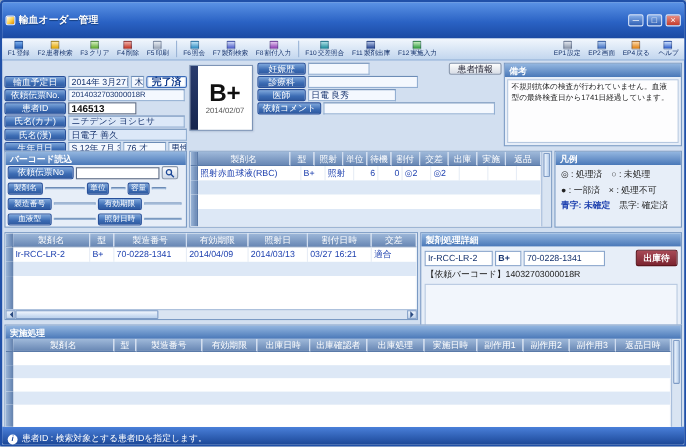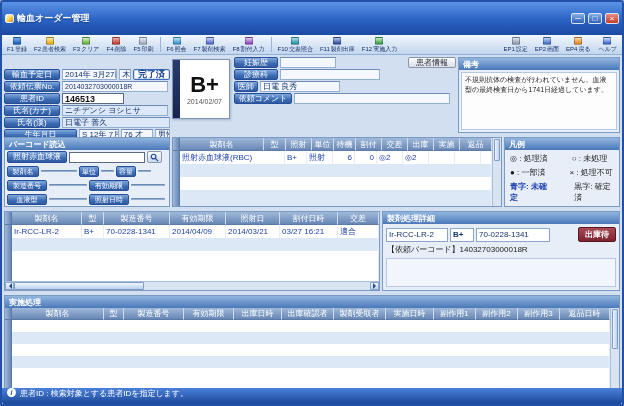--- a/index.html
+++ b/index.html
@@ -65,33 +65,33 @@
 .sel{background:linear-gradient(90deg,#9fb9da,#6887b4);border-right:1px solid #5a7aa8;flex:0 0 7px}
 .vscroll{flex:0 0 9px;background:#d9e4f2;border-left:1px solid #a9bedb;position:relative}
 .vthumb{position:absolute;left:1px;right:1px;top:1px;height:22px;background:linear-gradient(90deg,#f0f6fe,#b9d0ec);border:1px solid #7f9cc6;border-radius:1px}
 .hscroll{flex:0 0 9px;background:#d9e4f2;border-top:1px solid #a9bedb;display:flex;align-items:stretch}
 .sarrow{flex:0 0 9px;background:linear-gradient(#eef4fc,#c2d4ea);border:1px solid #8aa6cc;display:flex;align-items:center;justify-content:center}
 .tri-l{width:0;height:0;border:3px solid transparent;border-right-color:#2a4a80;margin-left:-2px}
 .tri-r{width:0;height:0;border:3px solid transparent;border-left-color:#2a4a80;margin-right:-2px}
 .strack{flex:1;position:relative}
 .sthumb{position:absolute;top:0;bottom:0;background:linear-gradient(#f0f6fe,#b9d0ec);border:1px solid #7f9cc6;border-radius:1px}
 
-.lg-line{display:flex;gap:24px;font-size:8px;color:#222;padding:3px 5px 0}
+.lg-line{display:flex;gap:8px;font-size:8px;color:#222;padding:3px 5px 0}
 .lg-line .blue{color:#1c3fae;font-weight:bold}
 
 .dt-row{display:flex;gap:2px;padding:3px 3px 1px;align-items:center}
 .dt-fld{background:#fff;border:1px solid #8aa6cc;font-size:8px;color:#16336e;display:flex;align-items:center;padding:0 2px;height:14px;white-space:nowrap;overflow:hidden}
 .status-btn{height:15px;background:linear-gradient(#a84a56,#7c2430);color:#fff;font-size:8px;font-weight:bold;border:1px solid #5c161e;border-radius:2px;display:flex;align-items:center;justify-content:center;padding:0 6px;margin-left:auto}
 .dt-bar{font-size:8px;color:#222;padding:1px 4px;white-space:nowrap;overflow:hidden}
 .dt-rest{flex:1;margin:2px 3px 3px;background:#f2f6fc;border:1px solid #b6c8e0}
 
 .bc-row{display:flex;gap:2px;align-items:center;height:12px;margin:1px 2px}
 .search-btn{flex:0 0 15px;height:12px;background:linear-gradient(#fdfdfd,#cfd9e8);border:1px solid #8a98ac;border-radius:2px;display:flex;align-items:center;justify-content:center}
 
-.statusbar{flex:0 0 16px;background:linear-gradient(#4a80da,#1c4898);display:flex;align-items:flex-start;gap:4px;padding:0 5px;border-radius:0 0 2px 2px;color:#fff;font-size:8px}
+.statusbar{flex:0 0 16px;background:linear-gradient(#4a80da,#1c4898);display:flex;align-items:flex-end;gap:4px;padding:0 5px;border-radius:0 0 2px 2px;color:#fff;font-size:8px}
 .info-ic{width:9px;height:9px;border-radius:50%;background:#fff;color:#1c4898;font-size:7px;font-weight:bold;font-style:italic;display:flex;align-items:center;justify-content:center}
 .f7{font-size:7px}
 </style>
 </head>
 <body>
 
 <div class="window">
 
   <div class="titlebar">
     <span class="app-ic"></span>
@@ -231,21 +231,21 @@
       </div>
       <div class="prow">
         <span class="tag" style="width:56px">氏名(カナ)</span>
         <span class="fld blue" style="width:106px">ニチデンシ ヨシヒサ</span>
       </div>
       <div class="prow">
         <span class="tag" style="width:56px">氏名(漢)</span>
         <span class="fld blue" style="width:120px">日電子 善久</span>
       </div>
       <div class="prow">
-        <span class="tag" style="width:73px">生年月日</span>
+        <span class="tag" style="width:56px">生年月日</span>
         <span class="fld" style="width:58px">S 12年 7月 3日</span>
         <span class="fld" style="width:46px">76 才</span>
         <span class="fld" style="width:20px">男性</span>
       </div>
     </div>
 
     <div class="abs bloodbox" style="left:170px;top:4px;width:58px;height:60px">
       <div class="bb-strip"></div>
       <div class="bb-body">
         <div class="bb-type">B+</div>
@@ -257,38 +257,38 @@
       <div class="prow">
         <span class="tag" style="width:44px">妊娠歴</span>
         <span class="fld" style="width:56px"></span>
         <span class="btn3d" style="margin-left:auto;width:48px">患者情報</span>
       </div>
       <div class="prow">
         <span class="tag" style="width:44px">診療科</span>
         <span class="fld" style="width:100px"></span>
       </div>
       <div class="prow">
-        <span class="tag" style="width:24px">医師</span>
+        <span class="tag" style="width:44px">医師</span>
         <span class="fld" style="width:80px">日電 良秀</span>
       </div>
       <div class="prow">
         <span class="tag" style="width:58px">依頼コメント</span>
         <span class="fld" style="width:156px"></span>
       </div>
     </div>
 
     <div class="abs pnl" style="left:456px;top:2px;width:162px;height:76px">
       <div class="pnl-title">備考</div>
       <div class="rm-text">不規則抗体の検査が行われていません。血液型の最終検査日から1741日経過しています。</div>
     </div>
 
     <div class="abs pnl" style="left:2px;top:82px;width:166px;height:70px">
       <div class="pnl-title">バーコード読込</div>
       <div class="bc-row">
-        <span class="tag" style="width:60px">照射赤血球液</span>
+        <span class="tag" style="width:60px">依頼伝票No</span>
         <input class="inp f7" style="width: 76px; height: 11px; font-weight: normal;">
         <span class="search-btn">
           <svg width="9" height="9" viewBox="0 0 10 10">
               <circle cx="4" cy="4" r="2.6" fill="none" stroke="#1c4898" stroke-width="1.3"></circle>
               <line x1="6" y1="6" x2="9" y2="9" stroke="#1c4898" stroke-width="1.4"></line>
             </svg>
         </span>
       </div>
       <div class="bc-row">
         <span class="tag f7" style="width:32px">製剤名</span>
@@ -323,21 +323,21 @@
             <div class="th" style="width:22px">単位</div>
             <div class="th" style="width:22px">待機</div>
             <div class="th" style="width:26px">割付</div>
             <div class="th" style="width:26px">交差</div>
             <div class="th" style="width:26px">出庫</div>
             <div class="th" style="width:26px">実施</div>
             <div class="th fill">返品</div>
           </div>
           <div class="g-row">
             <div class="td sel"></div>
-            <div class="td" style="width:105px">照射赤血球液(RBC)</div>
+            <div class="td" style="width:94px">照射赤血球液(RBC)</div>
             <div class="td" style="width:22px">B+</div>
             <div class="td" style="width:26px">照射</div>
             <div class="td" style="width:22px;justify-content:flex-end">6</div>
             <div class="td" style="width:22px;justify-content:flex-end">0</div>
             <div class="td" style="width:26px">◎2</div>
             <div class="td" style="width:26px">◎2</div>
             <div class="td" style="width:26px"></div>
             <div class="td" style="width:26px"></div>
             <div class="td fill"></div>
           </div>
@@ -387,21 +387,21 @@
           <div class="th" style="width:54px">照射日</div>
           <div class="th" style="width:58px">割付日時</div>
           <div class="th fill">交差</div>
         </div>
         <div class="g-row">
           <div class="td sel"></div>
           <div class="td" style="width:70px">Ir-RCC-LR-2</div>
           <div class="td" style="width:22px">B+</div>
           <div class="td" style="width:66px">70-0228-1341</div>
           <div class="td" style="width:56px">2014/04/09</div>
-          <div class="td" style="width:54px">2014/03/21</div>
+          <div class="td" style="width:54px">2014/03/13</div>
           <div class="td" style="width:58px">03/27 16:21</div>
           <div class="td fill">適合</div>
         </div>
         <div class="g-row alt">
             <div class="td sel"></div>
             <div class="td fill"></div>
           </div>
         <div class="g-row fillrow">
             <div class="td sel"></div>
             <div class="td fill"></div>
@@ -413,21 +413,21 @@
           </div>
         <div class="strack">
             <div class="sthumb" style="left:0;width:130px"></div>
           </div>
         <div class="sarrow">
             <span class="tri-r"></span>
           </div>
       </div>
     </div>
 
-    <div class="abs pnl" style="left:380px;top:156px;width:238px;height:80px">
+    <div class="abs pnl" style="left:380px;top:156px;width:238px;height:96px">
       <div class="pnl-title">製剤処理詳細</div>
       <div class="dt-row">
         <span class="dt-fld" style="width:62px">Ir-RCC-LR-2</span>
         <span class="dt-fld" style="width:24px;font-weight:bold">B+</span>
         <span class="dt-fld" style="width:74px">70-0228-1341</span>
         <span class="status-btn">出庫待</span>
       </div>
       <div class="dt-bar">【依頼バーコード】14032703000018R</div>
       <div class="dt-rest"></div>
     </div>
@@ -437,21 +437,21 @@
       <div class="gwrap">
         <div class="grid">
           <div class="g-head" style="flex:0 0 12px">
             <div class="th sel"></div>
             <div class="th" style="width:92px">製剤名</div>
             <div class="th" style="width:20px">型</div>
             <div class="th" style="width:60px">製造番号</div>
             <div class="th" style="width:50px">有効期限</div>
             <div class="th" style="width:48px">出庫日時</div>
             <div class="th" style="width:52px">出庫確認者</div>
-            <div class="th" style="width:52px">製剤受取者</div>
+            <div class="th" style="width:52px">出庫処理</div>
             <div class="th" style="width:48px">実施日時</div>
             <div class="th" style="width:42px">副作用1</div>
             <div class="th" style="width:42px">副作用2</div>
             <div class="th" style="width:42px">副作用3</div>
             <div class="th fill">返品日時</div>
           </div>
           <div class="g-row" style="flex:0 0 12px">
               <div class="td sel"></div>
               <div class="td fill"></div>
             </div>

